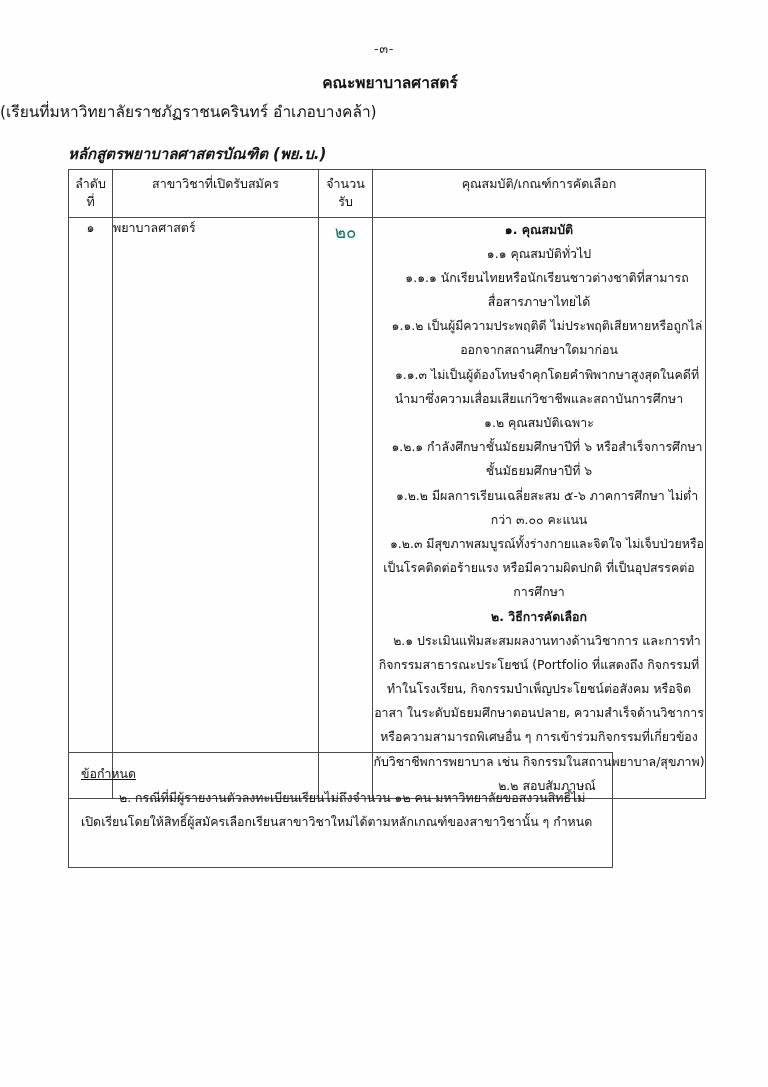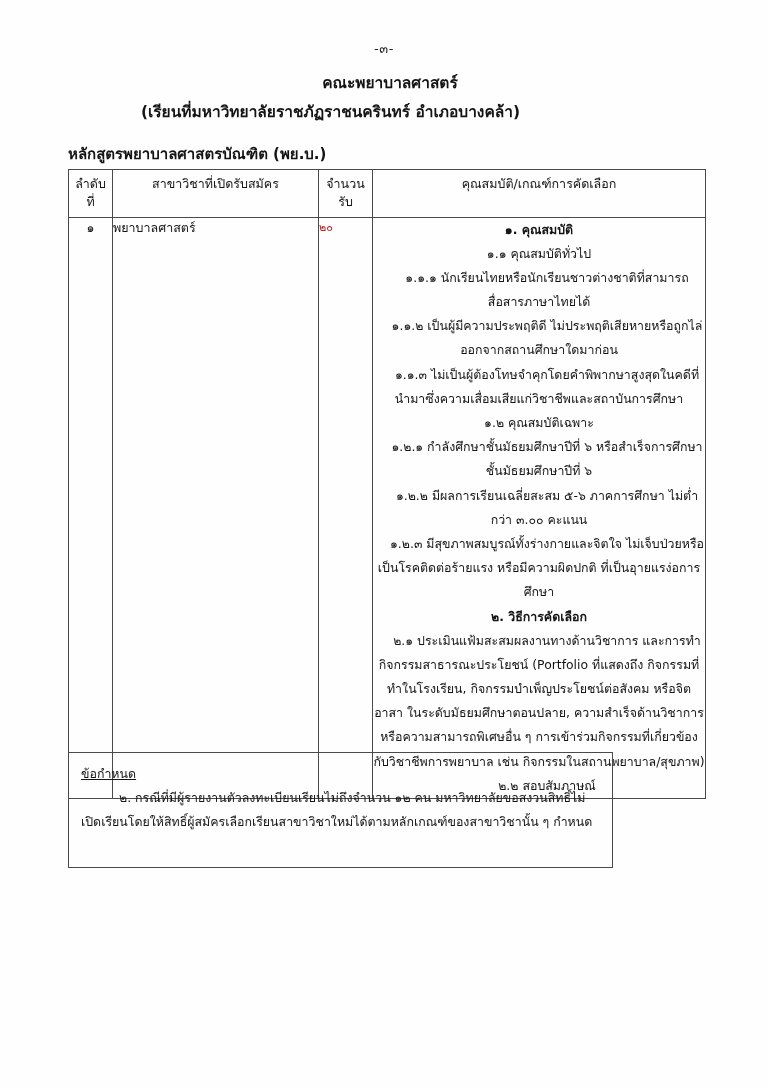--- a/index.html
+++ b/index.html
@@ -44,34 +44,35 @@
     font-size: 15.5px;
     font-weight: bold;
     font-family: "DejaVu Sans", sans-serif;
     color: #141414;
   }
   .doc-subtitle {
     position: absolute;
     top: 99px;
     left: 0;
     width: 661px;
-    text-align: center;
+    text-align: left;
     font-size: 15.5px;
-    font-weight: bold;
+    font-weight: normal;
     font-family: "DejaVu Sans", sans-serif;
     color: #141414;
   }
   .program-title {
     position: absolute;
     top: 142px;
     left: 68px;
     font-size: 15px;
     font-weight: bold;
     font-family: "DejaVu Sans", sans-serif;
     color: #141414;
+    font-style: italic;
   }
 
   
   .main-table {
     position: absolute;
     top: 169px;
     left: 68px;
     width: 637px;
     border-collapse: collapse;
     table-layout: fixed;
@@ -100,24 +101,24 @@
     font-size: 12.5px;
     padding: 8px 2px 0 2px;
     color: #141414;
   }
   .cell-major {
     font-size: 12.5px;
     padding: 8px 0 0 9px;
     color: #141414;
   }
   .cell-seats {
-    text-align: left;
-    font-size: 11px;
+    text-align: center;
+    font-size: 17px;
     padding: 8px 2px 0 2px;
-    color: #b91c1c;
+    color: #0f766e;
   }
   .cell-qual {
     padding: 6px 7px 9px 8px;
     font-size: 12.4px;
     line-height: 1.95;
     color: #141414;
   }
   .cell-qual p {
     margin: 0;
     text-indent: 0;
@@ -196,21 +197,21 @@
         <td class="cell-seats">๒๐</td>
         <td class="cell-qual">
           <p class="lvl1">๑. คุณสมบัติ</p>
           <p class="lvl2">๑.๑ คุณสมบัติทั่วไป</p>
           <p class="lvl3">๑.๑.๑ นักเรียนไทยหรือนักเรียนชาวต่างชาติที่สามารถสื่อสารภาษาไทยได้</p>
           <p class="lvl3">๑.๑.๒ เป็นผู้มีความประพฤติดี ไม่ประพฤติเสียหายหรือถูกไล่ออกจากสถานศึกษาใดมาก่อน</p>
           <p class="lvl3">๑.๑.๓ ไม่เป็นผู้ต้องโทษจำคุกโดยคำพิพากษาสูงสุดในคดีที่นำมาซึ่งความเสื่อมเสียแก่วิชาชีพและสถาบันการศึกษา</p>
           <p class="lvl2">๑.๒ คุณสมบัติเฉพาะ</p>
           <p class="lvl3">๑.๒.๑ กำลังศึกษาชั้นมัธยมศึกษาปีที่ ๖ หรือสำเร็จการศึกษาชั้นมัธยมศึกษาปีที่ ๖</p>
           <p class="lvl3">๑.๒.๒ มีผลการเรียนเฉลี่ยสะสม ๕-๖ ภาคการศึกษา ไม่ต่ำกว่า ๓.๐๐ คะแนน</p>
-          <p class="lvl3">๑.๒.๓ มีสุขภาพสมบูรณ์ทั้งร่างกายและจิตใจ ไม่เจ็บป่วยหรือเป็นโรคติดต่อร้ายแรง หรือมีความผิดปกติ ที่เป็นอุายแรง่อการศึกษา</p>
+          <p class="lvl3">๑.๒.๓ มีสุขภาพสมบูรณ์ทั้งร่างกายและจิตใจ ไม่เจ็บป่วยหรือเป็นโรคติดต่อร้ายแรง หรือมีความผิดปกติ ที่เป็นอุปสรรคต่อการศึกษา</p>
           <p class="lvl1">๒. วิธีการคัดเลือก</p>
           <p class="lvl3">๒.๑ ประเมินแฟ้มสะสมผลงานทางด้านวิชาการ และการทำกิจกรรมสาธารณะประโยชน์ (Portfolio ที่แสดงถึง กิจกรรมที่ทำในโรงเรียน, กิจกรรมบำเพ็ญประโยชน์ต่อสังคม หรือจิตอาสา ในระดับมัธยมศึกษาตอนปลาย, ความสำเร็จด้านวิชาการหรือความสามารถพิเศษอื่น ๆ การเข้าร่วมกิจกรรมที่เกี่ยวข้องกับวิชาชีพการพยาบาล เช่น กิจกรรมในสถานพยาบาล/สุขภาพ)</p>
           <p class="lvl3">๒.๒ สอบสัมภาษณ์</p>
         </td>
       </tr>
     </tbody>
   </table>
 
   <div class="conditions-box">
     <p class="conditions-title">ข้อกำหนด</p>

